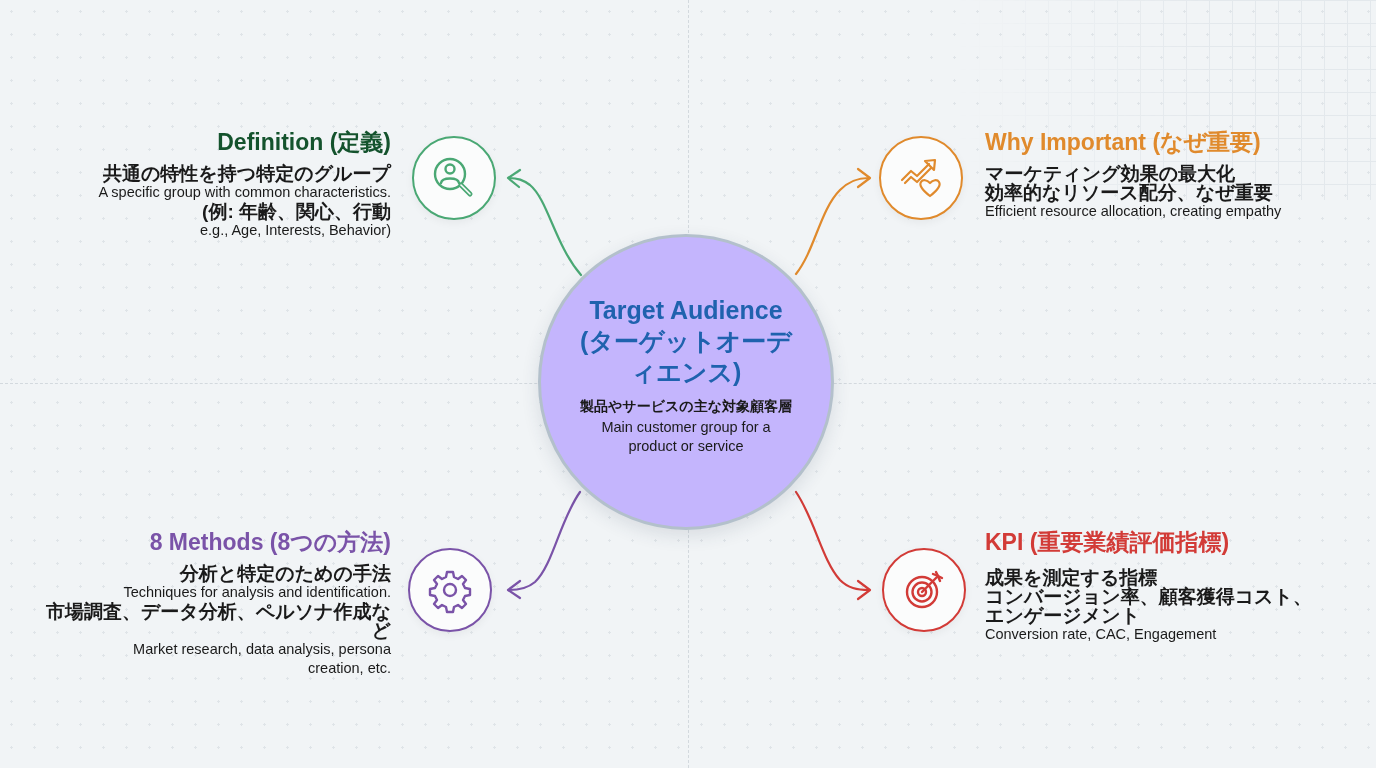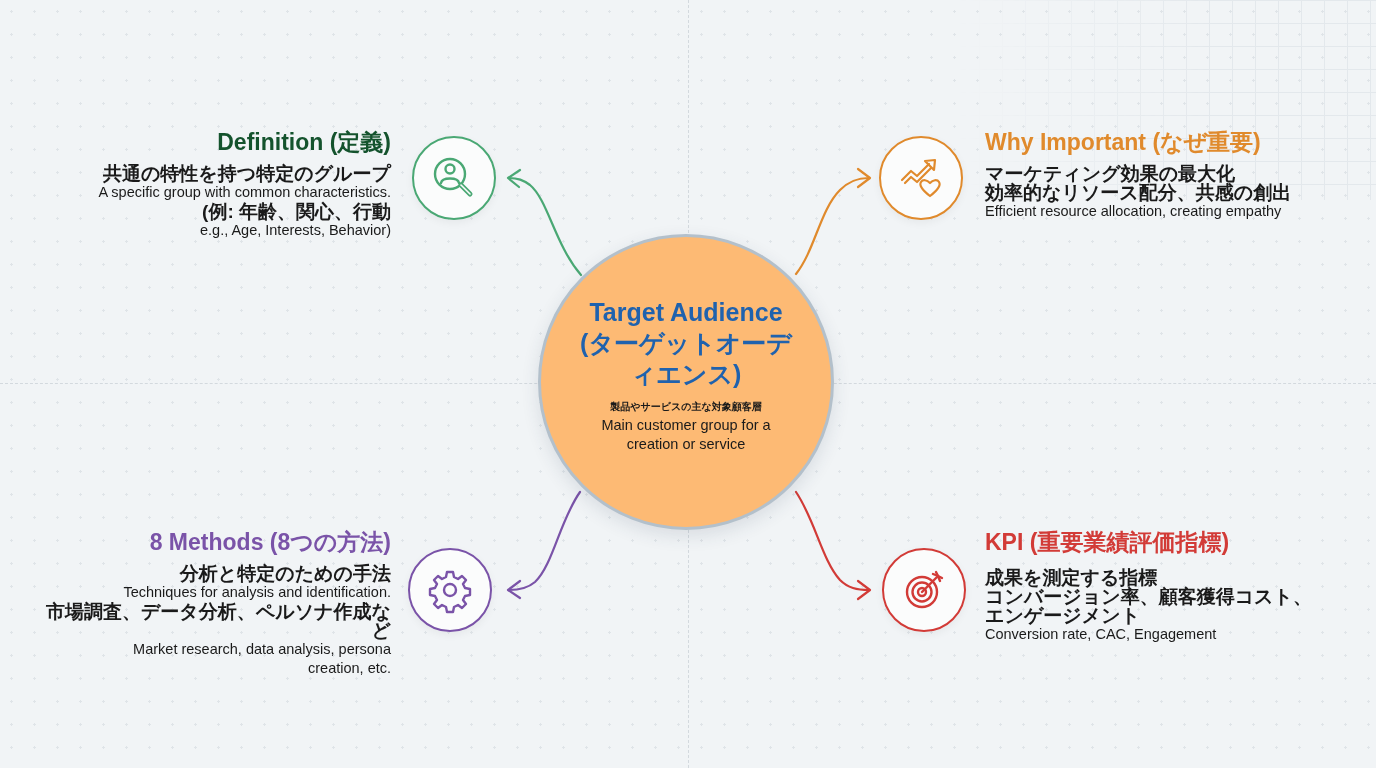--- a/index.html
+++ b/index.html
@@ -30,31 +30,31 @@
     border-top:1.5px dashed #d3d9de;
   }
   .dash-v {
     position:absolute; top:0; bottom:0; left:688px; width:0;
     border-left:1.5px dashed #d3d9de;
   }
   svg.connectors { position:absolute; left:0; top:0; }
 
   .center {
     position:absolute; left:538px; top:234px; width:296px; height:296px;
-    border-radius:50%; background:#fdba74;
+    border-radius:50%; background:#c4b5fd;
     border:3px solid #b3c0cb;
     box-shadow:0 6px 18px rgba(40,60,80,.12);
     display:flex; flex-direction:column; align-items:center; justify-content:center;
     text-align:center; box-sizing:border-box;
   }
   .center-title {
     color:#1f62ae; font-weight:bold; font-size:25px; line-height:31px;
     width:230px; margin-top:-14px;
   }
-  .center-jp { font-weight:bold; font-size:10px; margin-top:10px; }
+  .center-jp { font-weight:bold; font-size:14px; margin-top:10px; }
   .center-en { font-size:14.5px; line-height:19px; width:200px; margin-top:2px; }
 
   .icon-circle {
     position:absolute; width:84px; height:84px; border-radius:50%;
     background:#fbfcfc; border:2.5px solid; box-sizing:border-box;
     display:flex; align-items:center; justify-content:center;
     box-shadow:0 3px 8px rgba(0,0,0,.05);
   }
   .block { position:absolute; }
   .block.left { text-align:right; }
@@ -84,21 +84,21 @@
     <path d="M520,581 L508,590 L520,598" stroke="#7a53a8"></path>
 
     <path d="M796,492 C815,520 822,560 840,580 C848,588 857,590 869,590" stroke="#d23b37"></path>
     <path d="M858,581 L870,590 L858,599" stroke="#d23b37"></path>
   </g>
 </svg>
 
 <div class="center">
   <div class="center-title">Target Audience (ターゲットオーディエンス)</div>
   <div class="center-jp">製品やサービスの主な対象顧客層</div>
-  <div class="center-en">Main customer group for a creation or service</div>
+  <div class="center-en">Main customer group for a product or service</div>
 </div>
 
 <div class="icon-circle" style="left:412px;top:136px;border-color:#4aa874;">
   <svg width="48" height="48" viewBox="0 0 48 48" fill="none" stroke="#4aa874" stroke-width="2.4" stroke-linecap="round">
     <circle cx="20" cy="20" r="15"></circle>
     <circle cx="20" cy="15" r="4.5"></circle>
     <path d="M11,29 C12,23 28,23 29,29"></path>
     <path d="M31,31 L40,40" stroke-width="5"></path>
     <path d="M31,31 L40,40" stroke="#fbfcfc" stroke-width="1.6"></path>
   </svg>
@@ -115,21 +115,21 @@
   <svg width="48" height="48" viewBox="0 0 48 48" fill="none" stroke="#e08a2c" stroke-width="2.2" stroke-linejoin="round" stroke-linecap="round">
     <path d="M5,26 L14,17 L20,22 L32,10"></path>
     <path d="M8,29 L14,23 L20,28 L34,14"></path>
     <path d="M28,7 L38,6 L37,16 Z"></path>
     <path d="M33,42 C24,35 22,31 24,28 C26,25 30,26 33,29 C36,26 40,25 42,28 C44,31 42,35 33,42 Z"></path>
   </svg>
 </div>
 <div class="block right" style="left:985px;top:128px;width:360px;">
   <div class="heading" style="color:#e08a2c;">Why Important (なぜ重要)</div>
   <div class="jp">マーケティング効果の最大化</div>
-  <div class="jp">効率的なリソース配分、共感の創出</div>
+  <div class="jp">効率的なリソース配分、なぜ重要</div>
   <div class="en">Efficient resource allocation, creating empathy</div>
 </div>
 
 <div class="icon-circle" style="left:408px;top:548px;border-color:#7a53a8;">
   <svg width="48" height="48" viewBox="0 0 48 48" fill="none" stroke="#7a53a8" stroke-width="2.4" stroke-linejoin="round">
     <path d="M21,6 h6 l1,5 l4,2 l4,-3 l4,4 l-3,4 l2,4 l5,1 v6 l-5,1 l-2,4 l3,4 l-4,4 l-4,-3 l-4,2 l-1,5 h-6 l-1,-5 l-4,-2 l-4,3 l-4,-4 l3,-4 l-2,-4 l-5,-1 v-6 l5,-1 l2,-4 l-3,-4 l4,-4 l4,3 l4,-2 Z"></path>
     <circle cx="24" cy="24" r="6"></circle>
   </svg>
 </div>
 <div class="block left" style="right:985px;top:528px;width:360px;">

